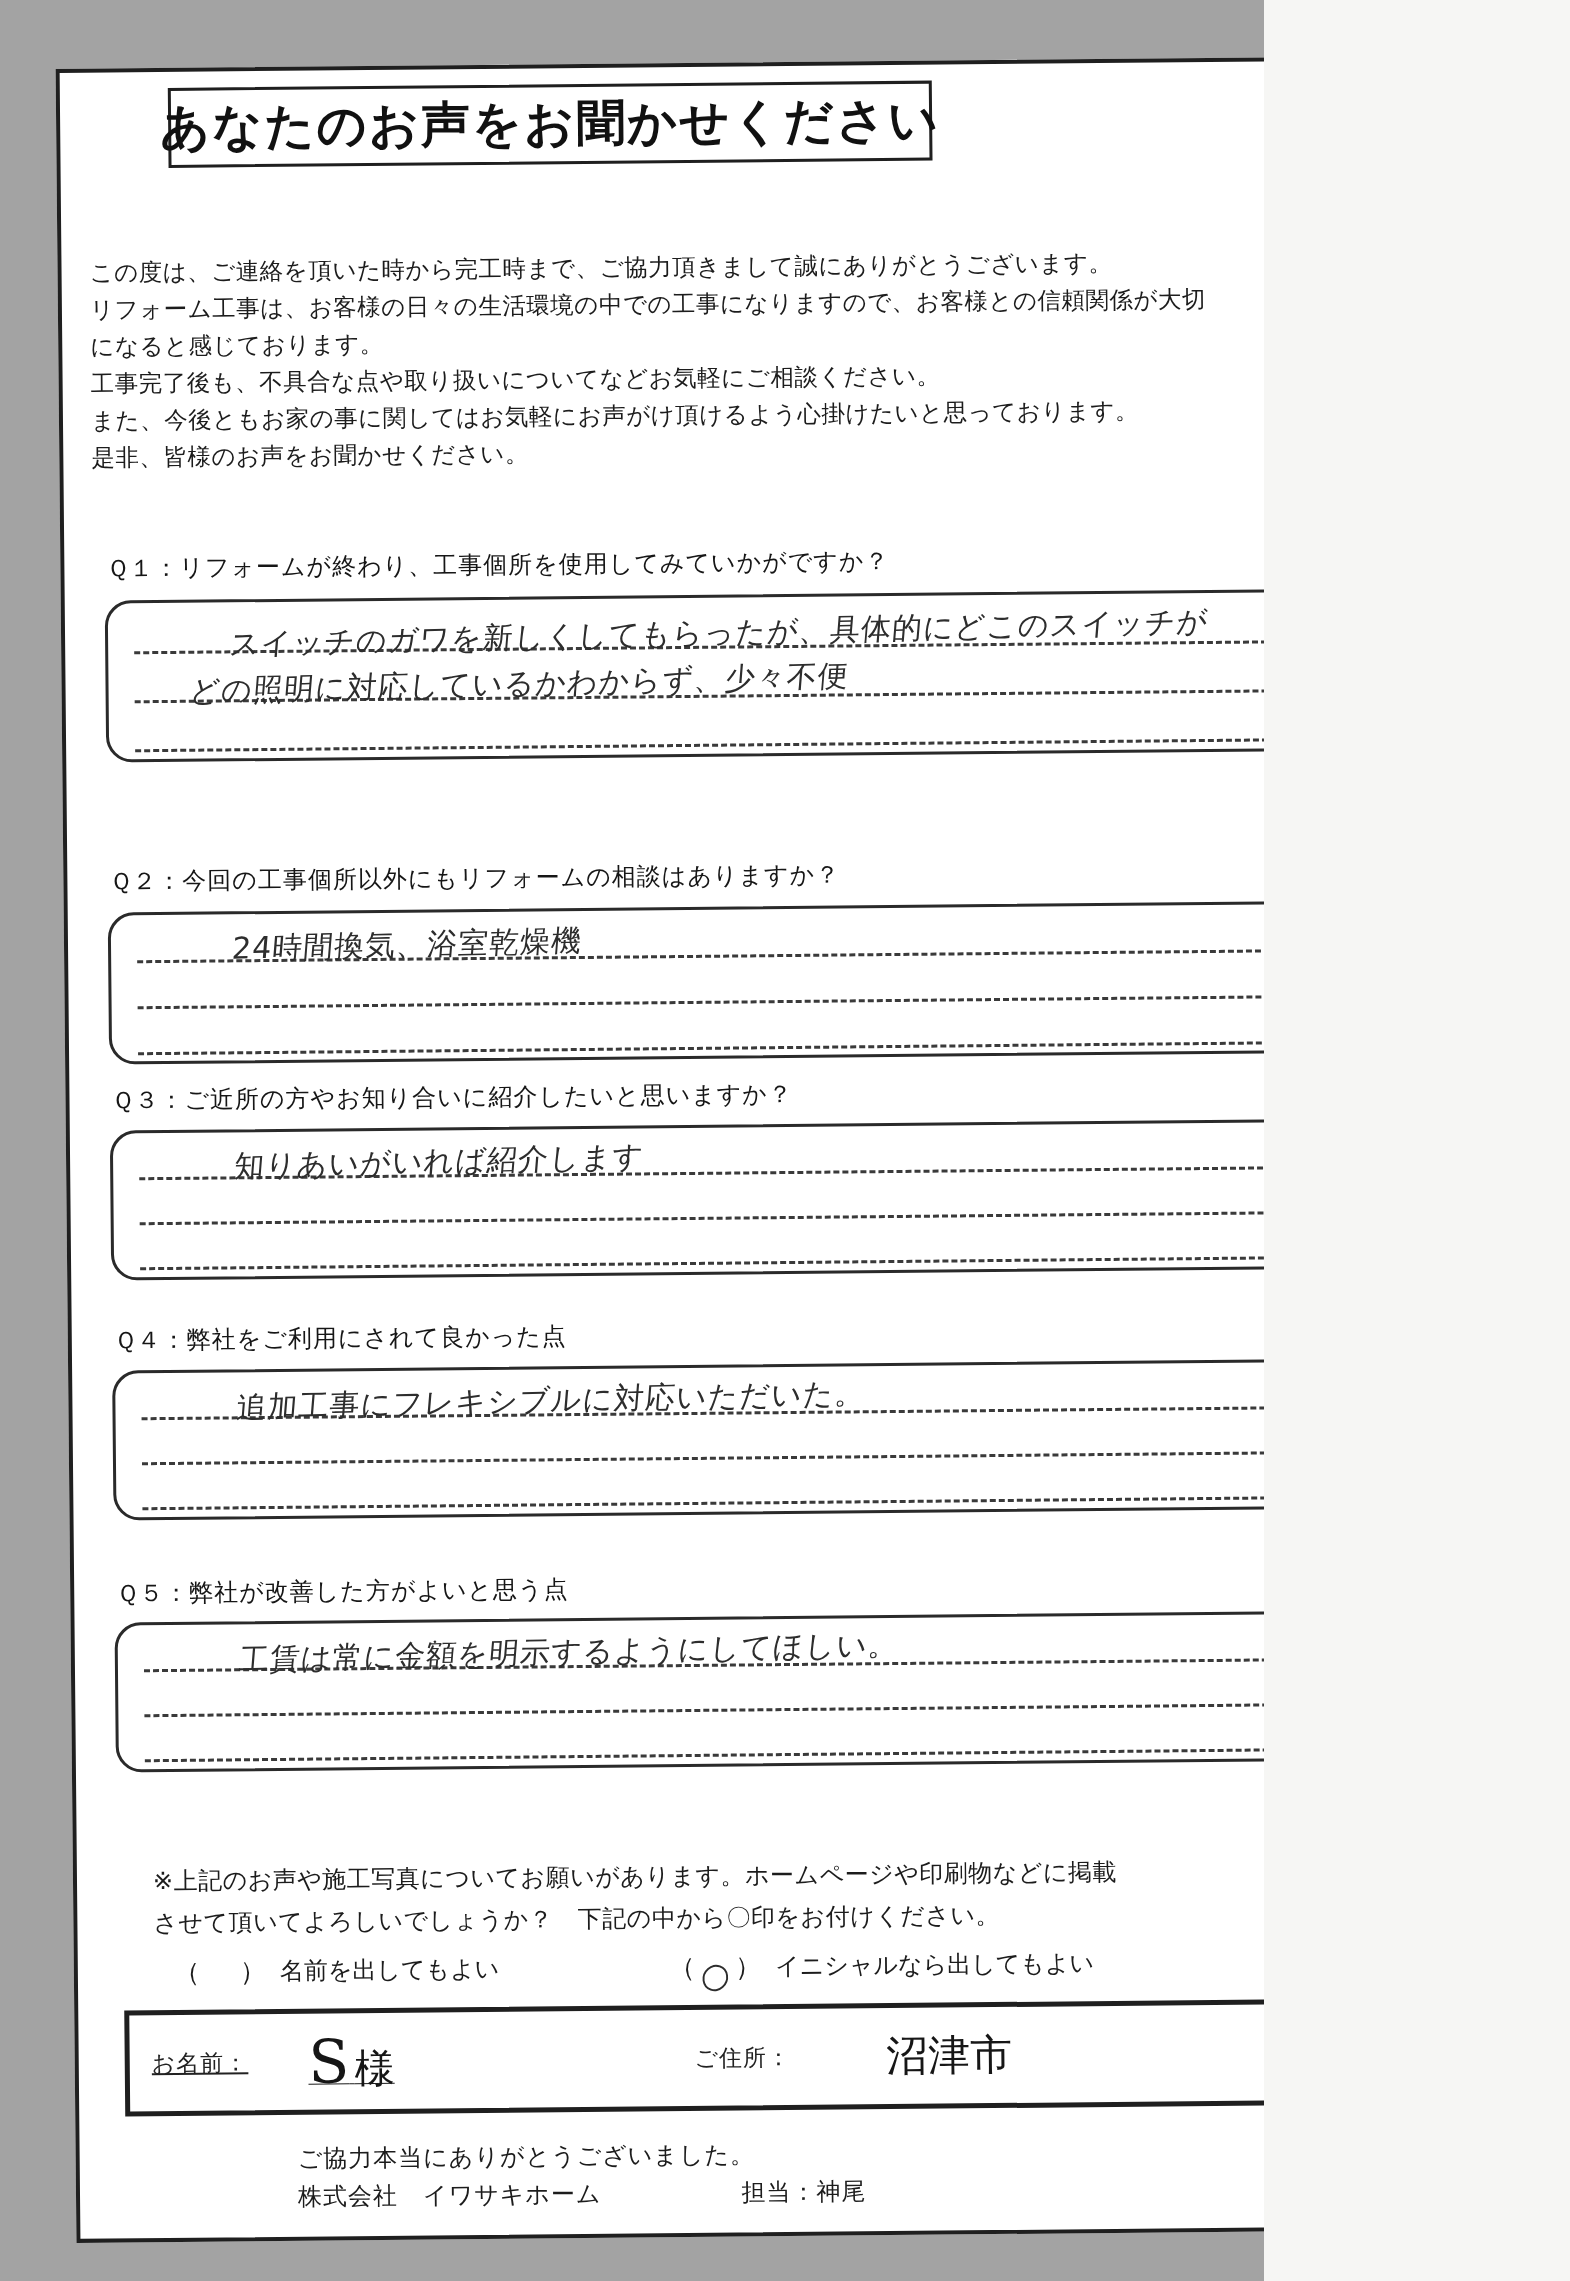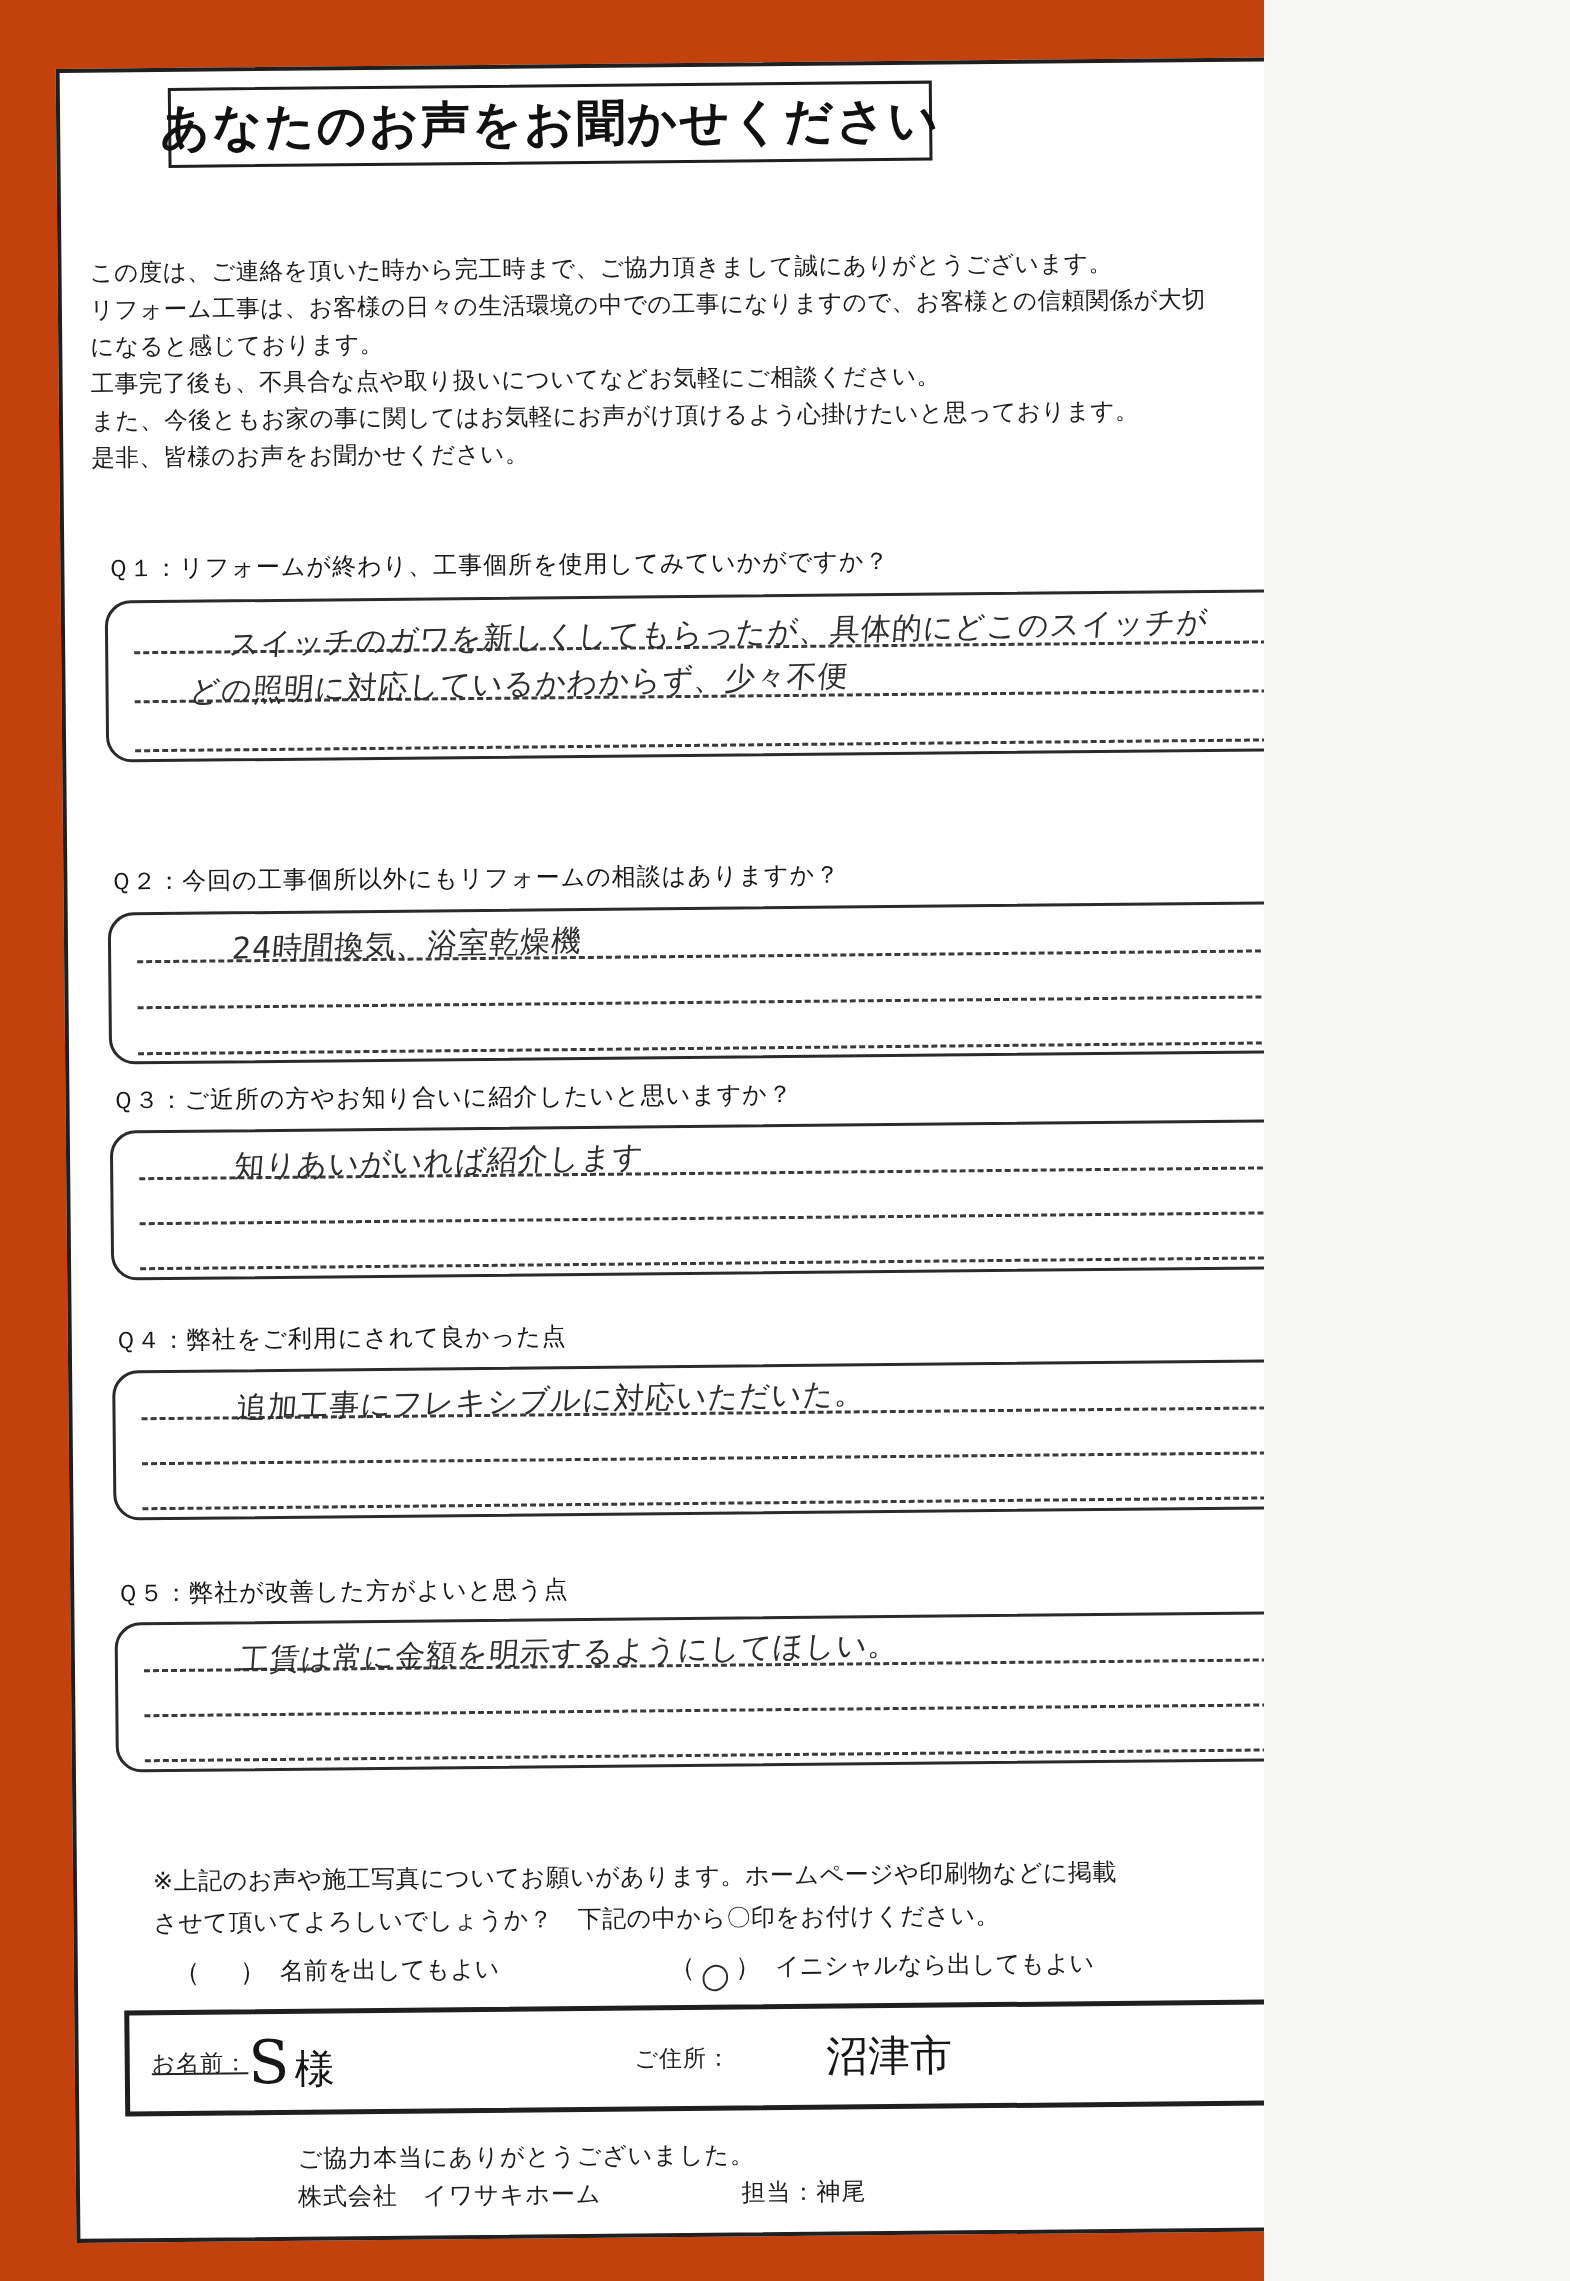--- a/index.html
+++ b/index.html
@@ -1,17 +1,17 @@
 <!DOCTYPE html>
 <html><head>
 <meta charset="utf-8">
 <style>
   html,body{margin:0;padding:0;background:#f6f6f4;}
   .page{
-    position:relative;width:1264px;height:2281px;background:#c2410c;
+    position:relative;width:1264px;height:2281px;background:#a3a3a3;
     font-family:"DejaVu Sans",sans-serif;color:#1c1c1c;overflow:hidden;
   }
   .frame{
     position:absolute;left:66px;top:62px;width:1442px;height:2166px;
     border:4px solid #1f1f1f;background:#fff;
     transform:rotate(-0.55deg);transform-origin:50% 50%;
   }
   .inner{position:relative;width:100%;height:100%;}
   .title-box{
     position:absolute;left:108px;top:16px;width:758px;height:74px;
@@ -47,21 +47,21 @@
   .circle-mark{
     display:inline-block;min-width:40px;text-align:center;font-size:34px;color:#2d2d2d;
     transform:translateY(8px) rotate(-12deg) skewX(-5deg);
   }
   .sig-box{
     position:absolute;left:46px;top:1938px;width:1288px;height:106px;
     border:5px solid #1f1f1f;box-sizing:border-box;display:flex;align-items:center;background:#fff;
   }
   .sig-label{font-size:23px;letter-spacing:1px;color:#222;}
   .name-label{margin-left:22px;text-decoration:underline;}
-  .name-value{white-space:nowrap;}
+  .name-value{margin-left:60px;white-space:nowrap;text-decoration:underline;}
   .name-s{font-size:60px;font-family:"DejaVu Serif",serif;color:#161616;}
   .name-sama{font-size:40px;color:#161616;}
   .addr-label{margin-left:300px;}
   .addr-value{margin-left:95px;font-size:42px;color:#161616;white-space:nowrap;}
   .thanks{position:absolute;left:218px;top:2072px;font-size:24px;letter-spacing:1px;white-space:nowrap;}
   .company-row{position:absolute;left:218px;top:2110px;display:flex;gap:140px;font-size:24px;letter-spacing:1px;white-space:nowrap;}
 </style>
 </head>
 <body>
 

